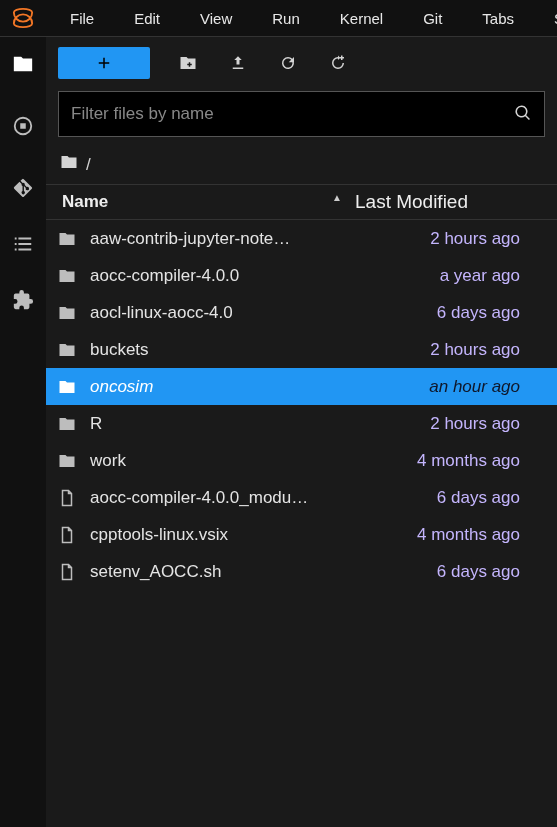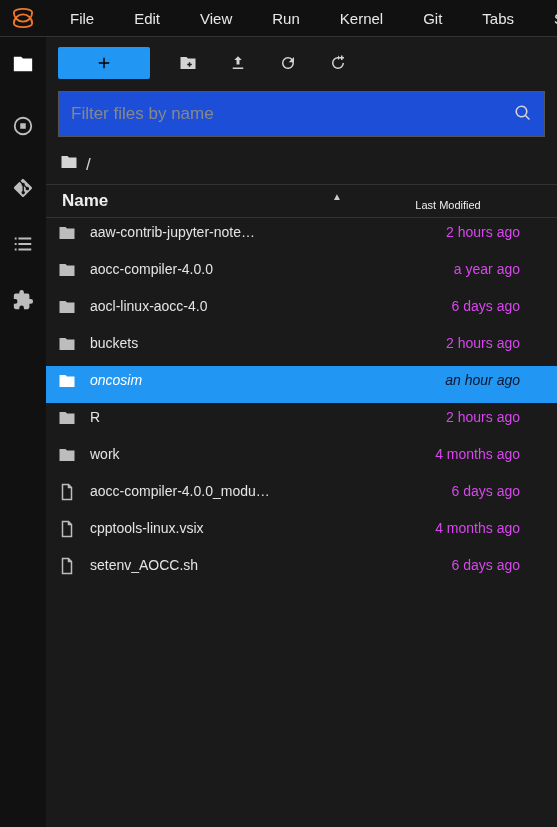--- a/index.html
+++ b/index.html
@@ -105,21 +105,21 @@
   align-items: center;
   justify-content: center;
   width: 24px;
   height: 24px;
 }
 .search-row {
   padding: 4px 12px 8px 12px;
 }
 .search-box {
   border: 1px solid #555;
-  background: #1d4ed8;
+  background: #000000;
   display: flex;
   align-items: center;
   height: 46px;
   padding: 0 12px;
 }
 .search-input {
   flex: 1;
   background: transparent;
   border: none;
   color: #d4d4d4;
@@ -147,43 +147,42 @@
   display: flex;
   align-items: flex-start;
   gap: 6px;
   font-size: 17px;
   font-weight: 600;
   color: #eee;
   padding-left: 4px;
 }
 .header-mod {
   width: 190px;
-  text-align: center;
-  font-size: 11px;
+  text-align: left;
+  font-size: 19px;
   color: #eee;
   padding-right: 4px;
-  margin-top: 8px;
 }
 .sort-caret {
   font-size: 10px;
   color: #ccc;
   margin-left: auto;
   margin-right: 12px;
 }
 .filelist {
   flex: 1;
   overflow-y: auto;
 }
 .file-row {
   display: flex;
-  align-items: flex-start;
+  align-items: center;
   padding: 6px 12px;
   height: 37px;
   cursor: pointer;
-  font-size: 14px;
+  font-size: 17px;
 }
 .file-row.selected { background: #2196f3; color: #fff; font-style: italic; }
 .file-icon {
   width: 22px;
   display: flex;
   align-items: center;
   color: #bdbdbd;
   margin-right: 10px;
 }
 .file-row.selected .file-icon { color: #fff; }
@@ -192,21 +191,21 @@
   white-space: nowrap;
   overflow: hidden;
   text-overflow: ellipsis;
   color: #e4e4e4;
   max-width: 240px;
 }
 .file-row.selected .file-name { color: #fff; }
 .file-mod {
   width: 190px;
   text-align: right;
-  color: #d946ef;
+  color: #c4b5fd;
 }
 .file-row.selected .file-mod { color: #0f172a; }
 svg { fill: currentColor; }
 .divider {
   width: 1px;
   background: #444;
 }
 </style>
 </head>
 <body>

